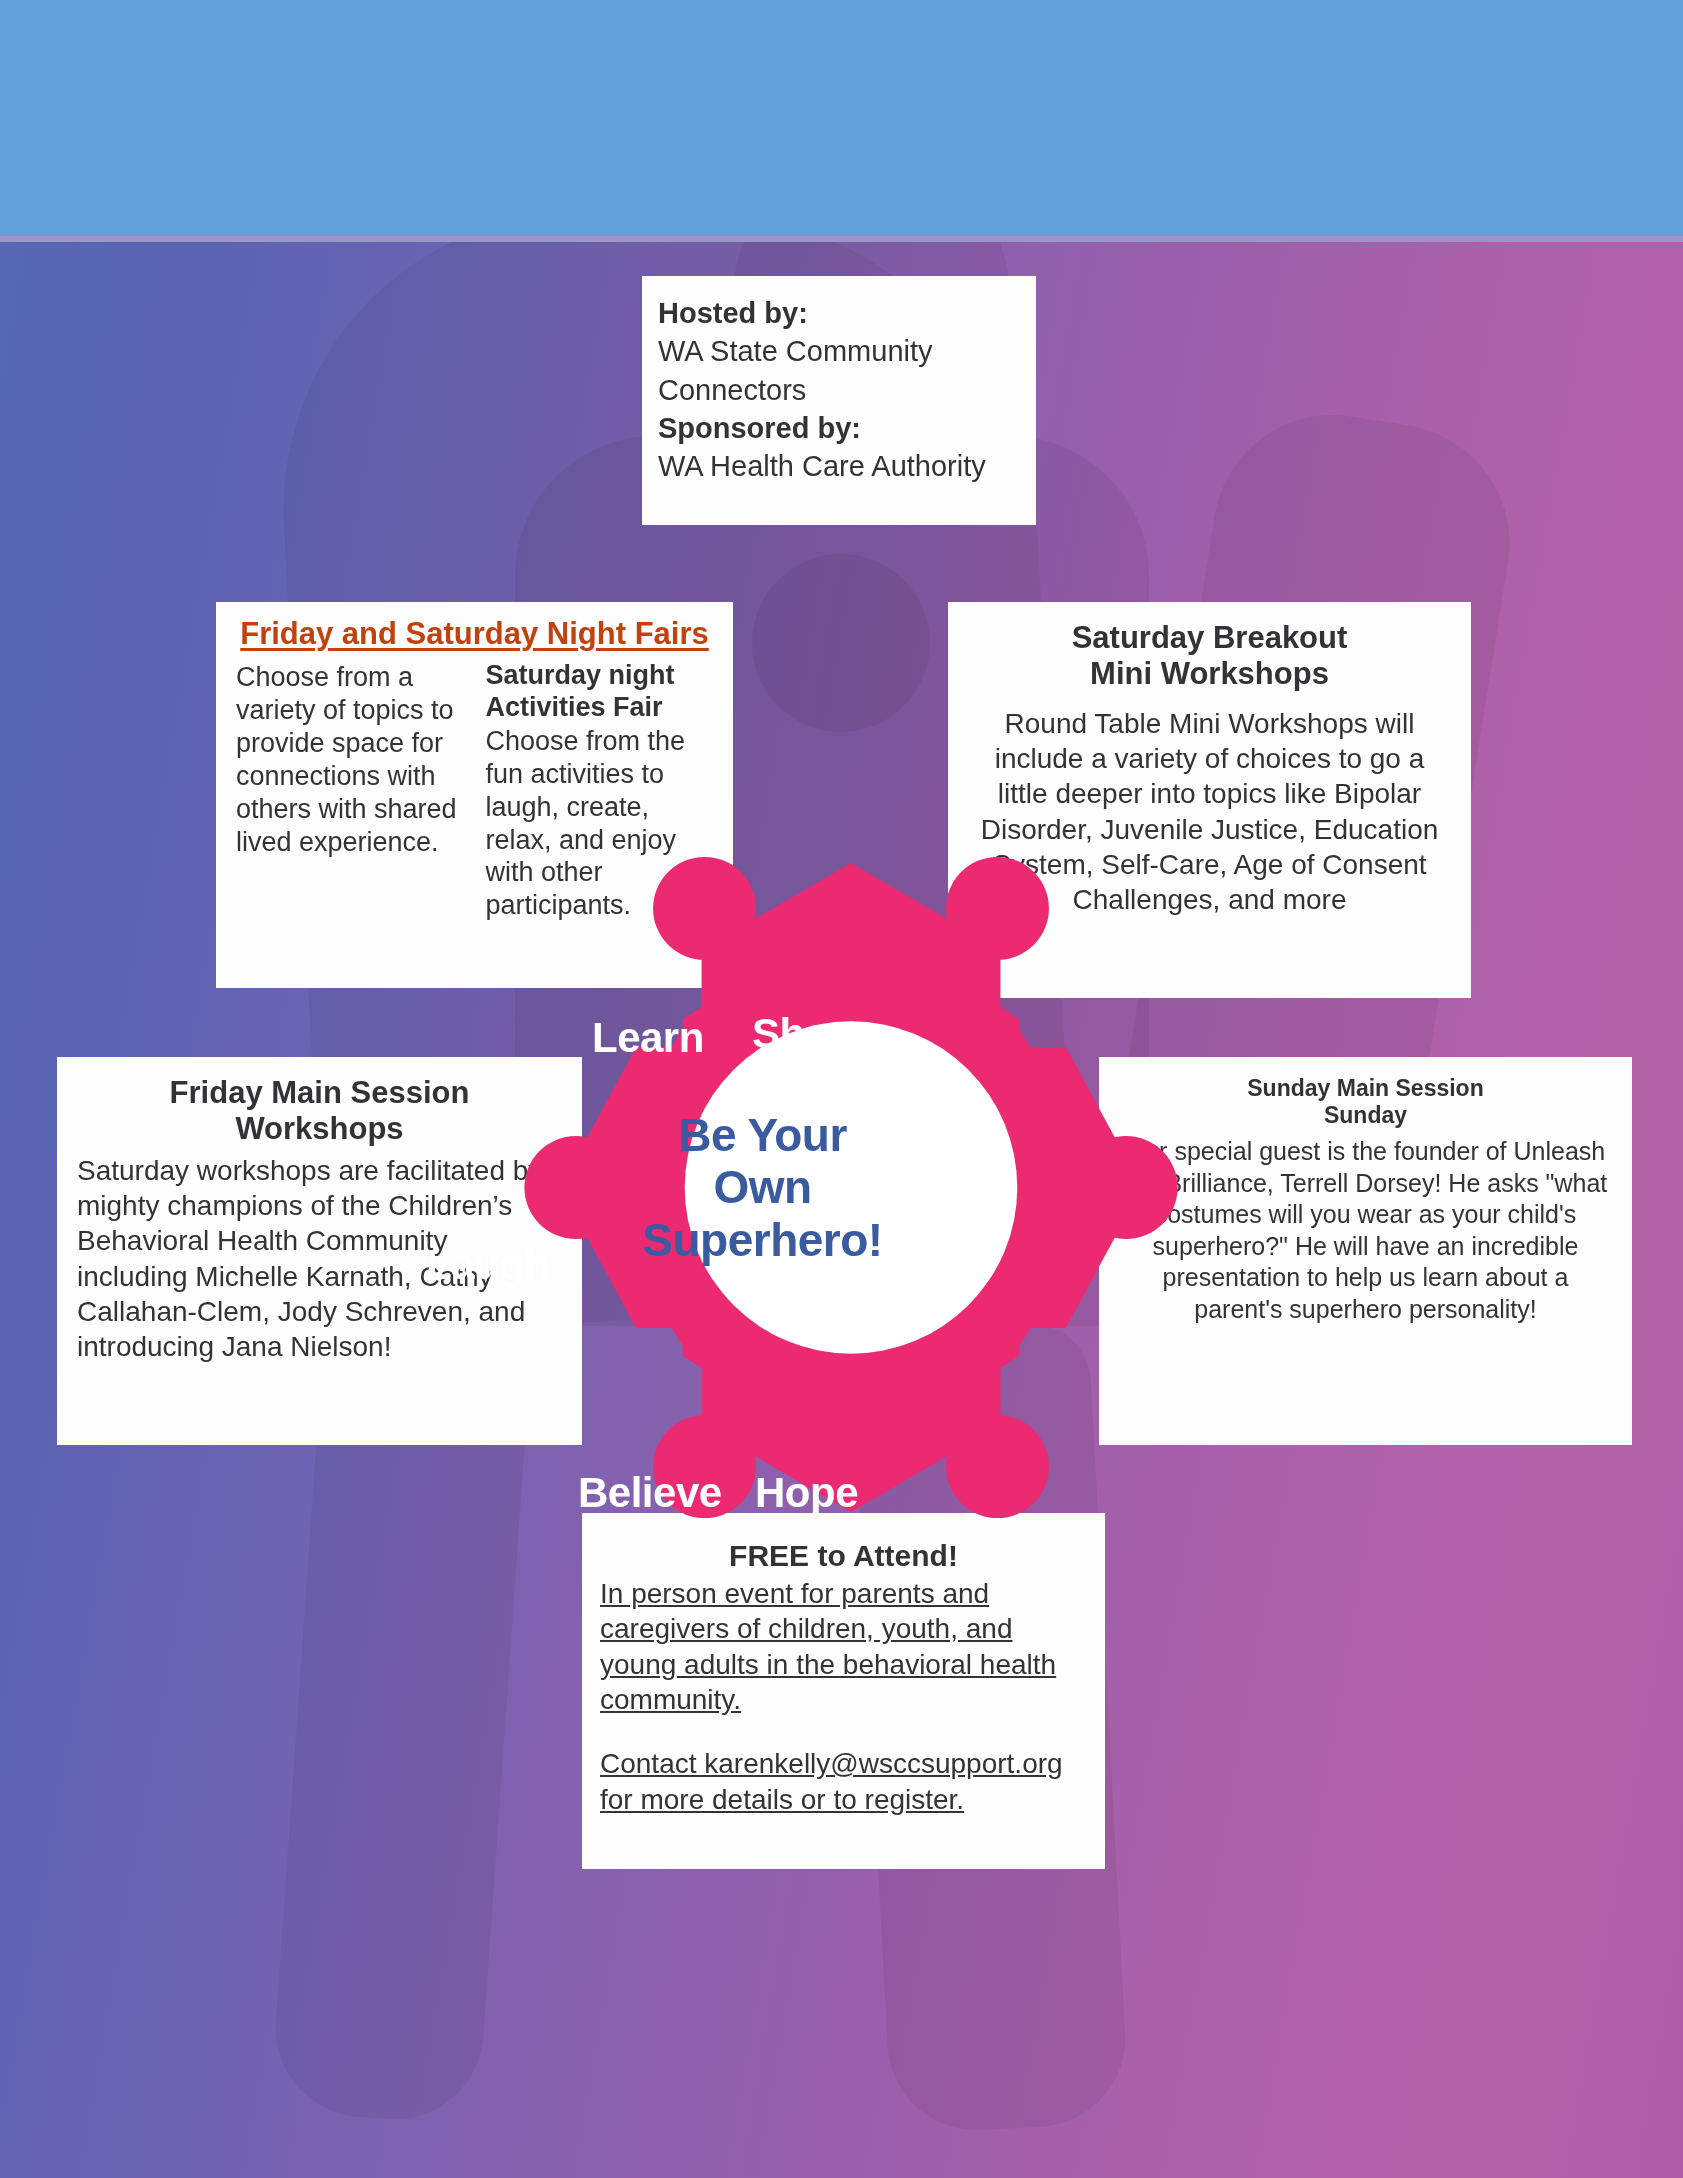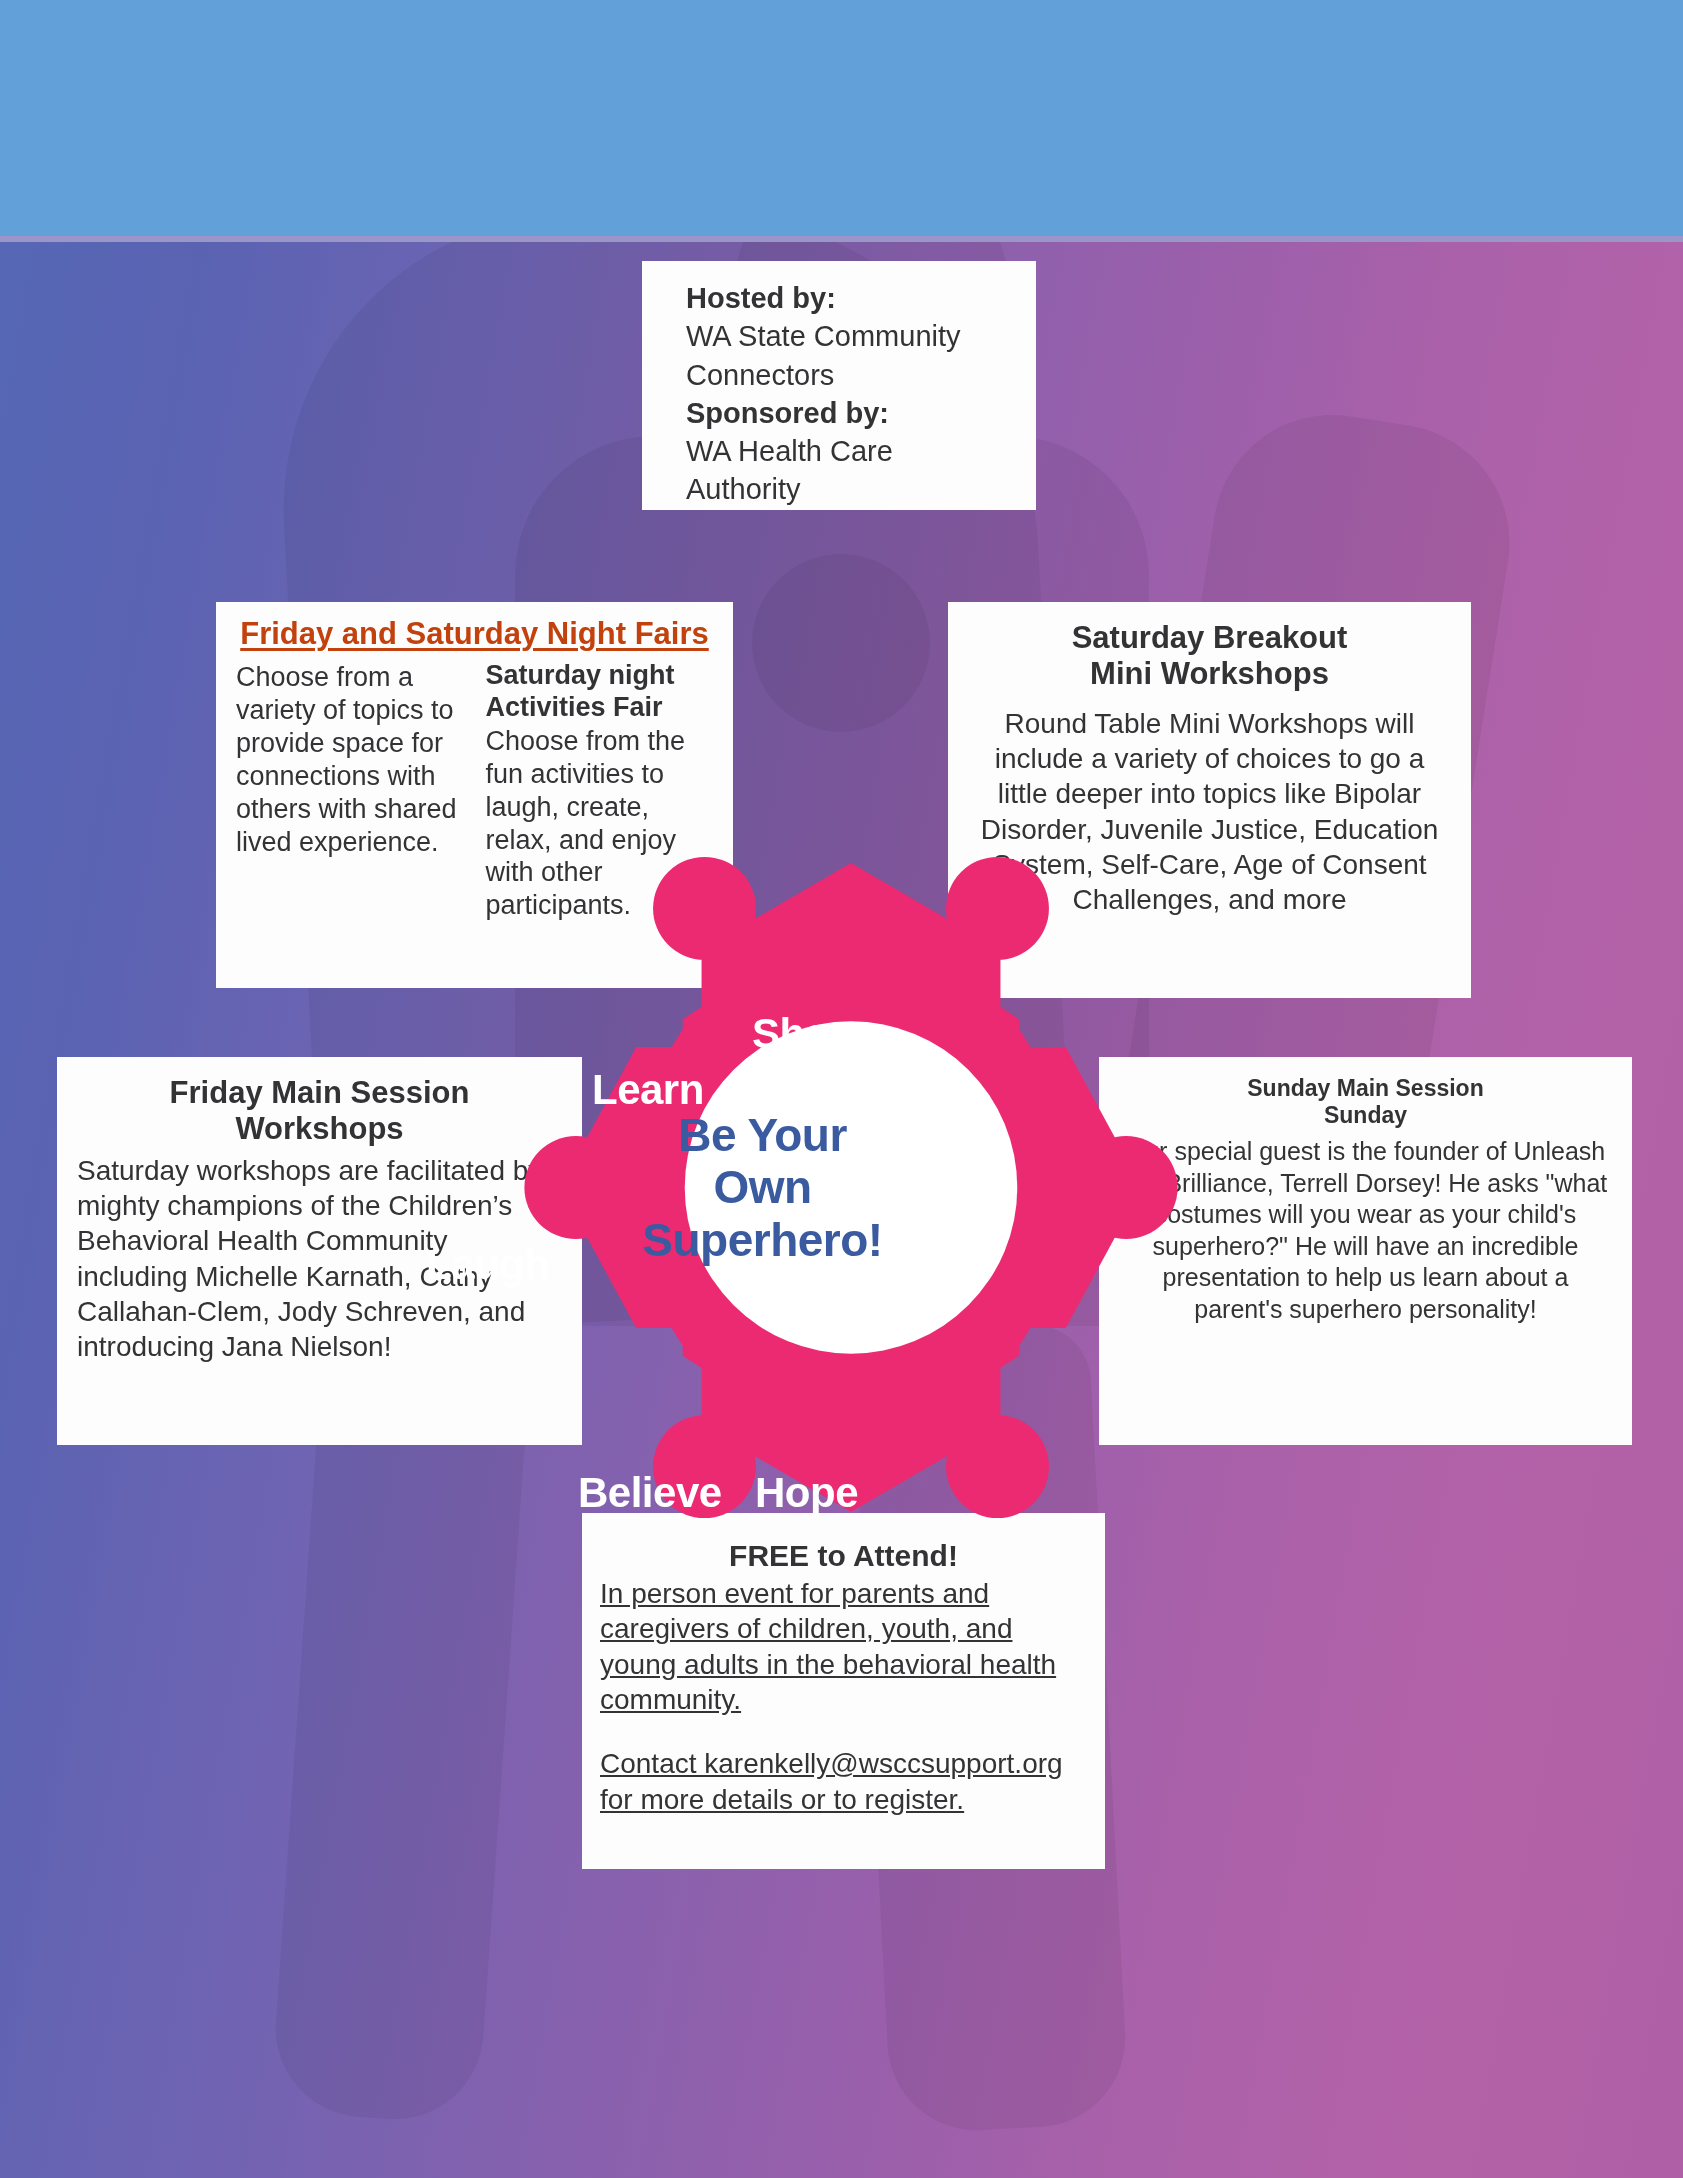--- a/index.html
+++ b/index.html
@@ -122,21 +122,21 @@
     z-index:10;
     font-family:"Liberation Sans", sans-serif;
   }
   .card h3 {
     font-size:30px; font-weight:bold; text-align:center;
     line-height:1.16; color:#333335; margin-bottom:6px;
   }
   .card p { font-size:28px; line-height:1.28; }
 
   
-  #card-hosted { left:642px; top:261px; width:394px; height:249px; padding:18px 44px; }
+  #card-hosted { left:642px; top:276px; width:394px; height:249px; padding:18px 16px; }
   #card-hosted .lbl { font-size:29px; font-weight:bold; line-height:1.32; }
   #card-hosted .val { font-size:29px; line-height:1.32; }
 
   
   #card-fairs { left:216px; top:602px; width:517px; height:386px; padding:14px 20px 8px; }
   #card-fairs .fairs-title {
     font-size:31px; font-weight:bold; text-align:center;
     text-decoration:underline; text-underline-offset:4px;
     margin-bottom:8px; color:#c2410c; white-space:nowrap;
   }
@@ -170,21 +170,21 @@
   #badge {
     position:absolute; left:554px; top:851px; width:594px; height:673px;
     z-index:20;
   }
   #badge svg { width:100%; height:100%; overflow:visible; }
   .badge-word {
     position:absolute; color:#ffffff; font-weight:bold;
     font-size:42px; font-family:"Liberation Sans", sans-serif;
     letter-spacing:-0.5px; white-space:nowrap; z-index:22;
   }
-  .bw-learn   { left:592px;  top:1066px; }
+  .bw-learn   { left:592px;  top:1014px; }
   .bw-share   { left:752px;  top:1010px; }
   .bw-laugh   { left:426px;  top:1241px; }
   .bw-grow    { left:871px;  top:1241px; }
   .bw-believe { left:578px;  top:1469px; }
   .bw-hope    { left:755px;  top:1469px; }
 
   .badge-center-text {
     position:absolute; left:634px; top:1109px; width:257px;
     text-align:center; color:#3a5ba0; font-weight:bold;
     font-size:46px; line-height:1.14; z-index:23;

